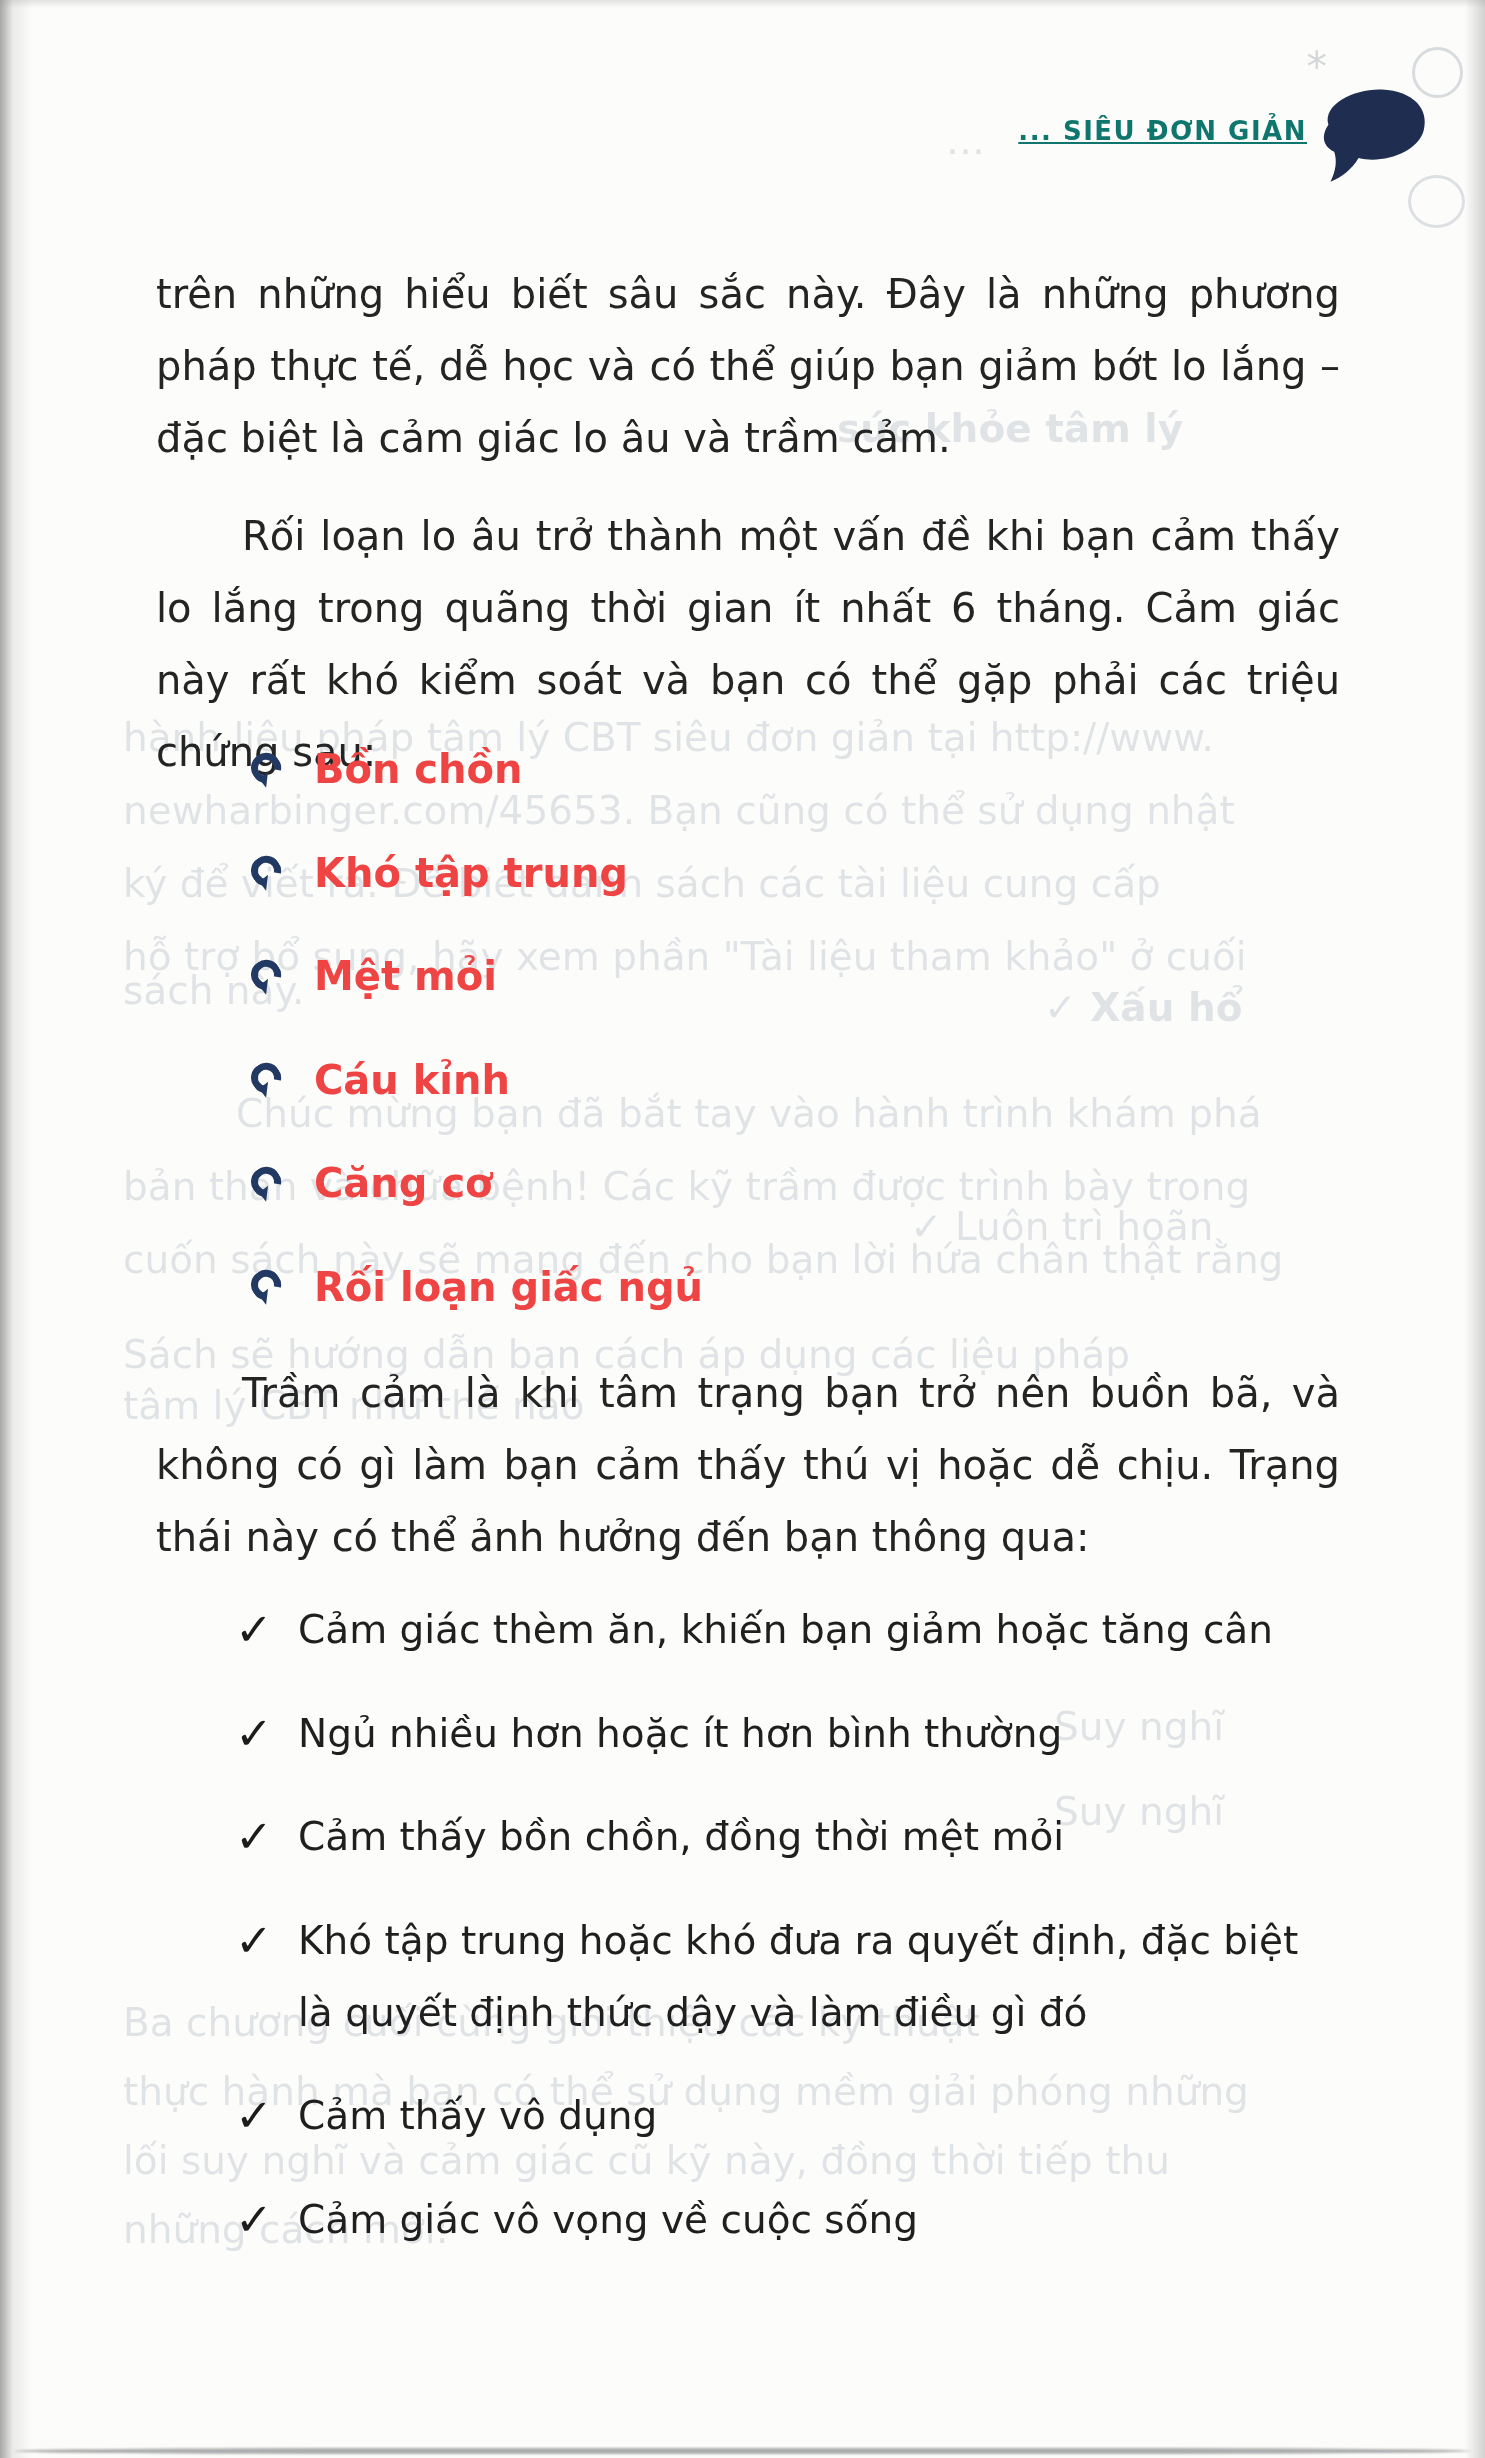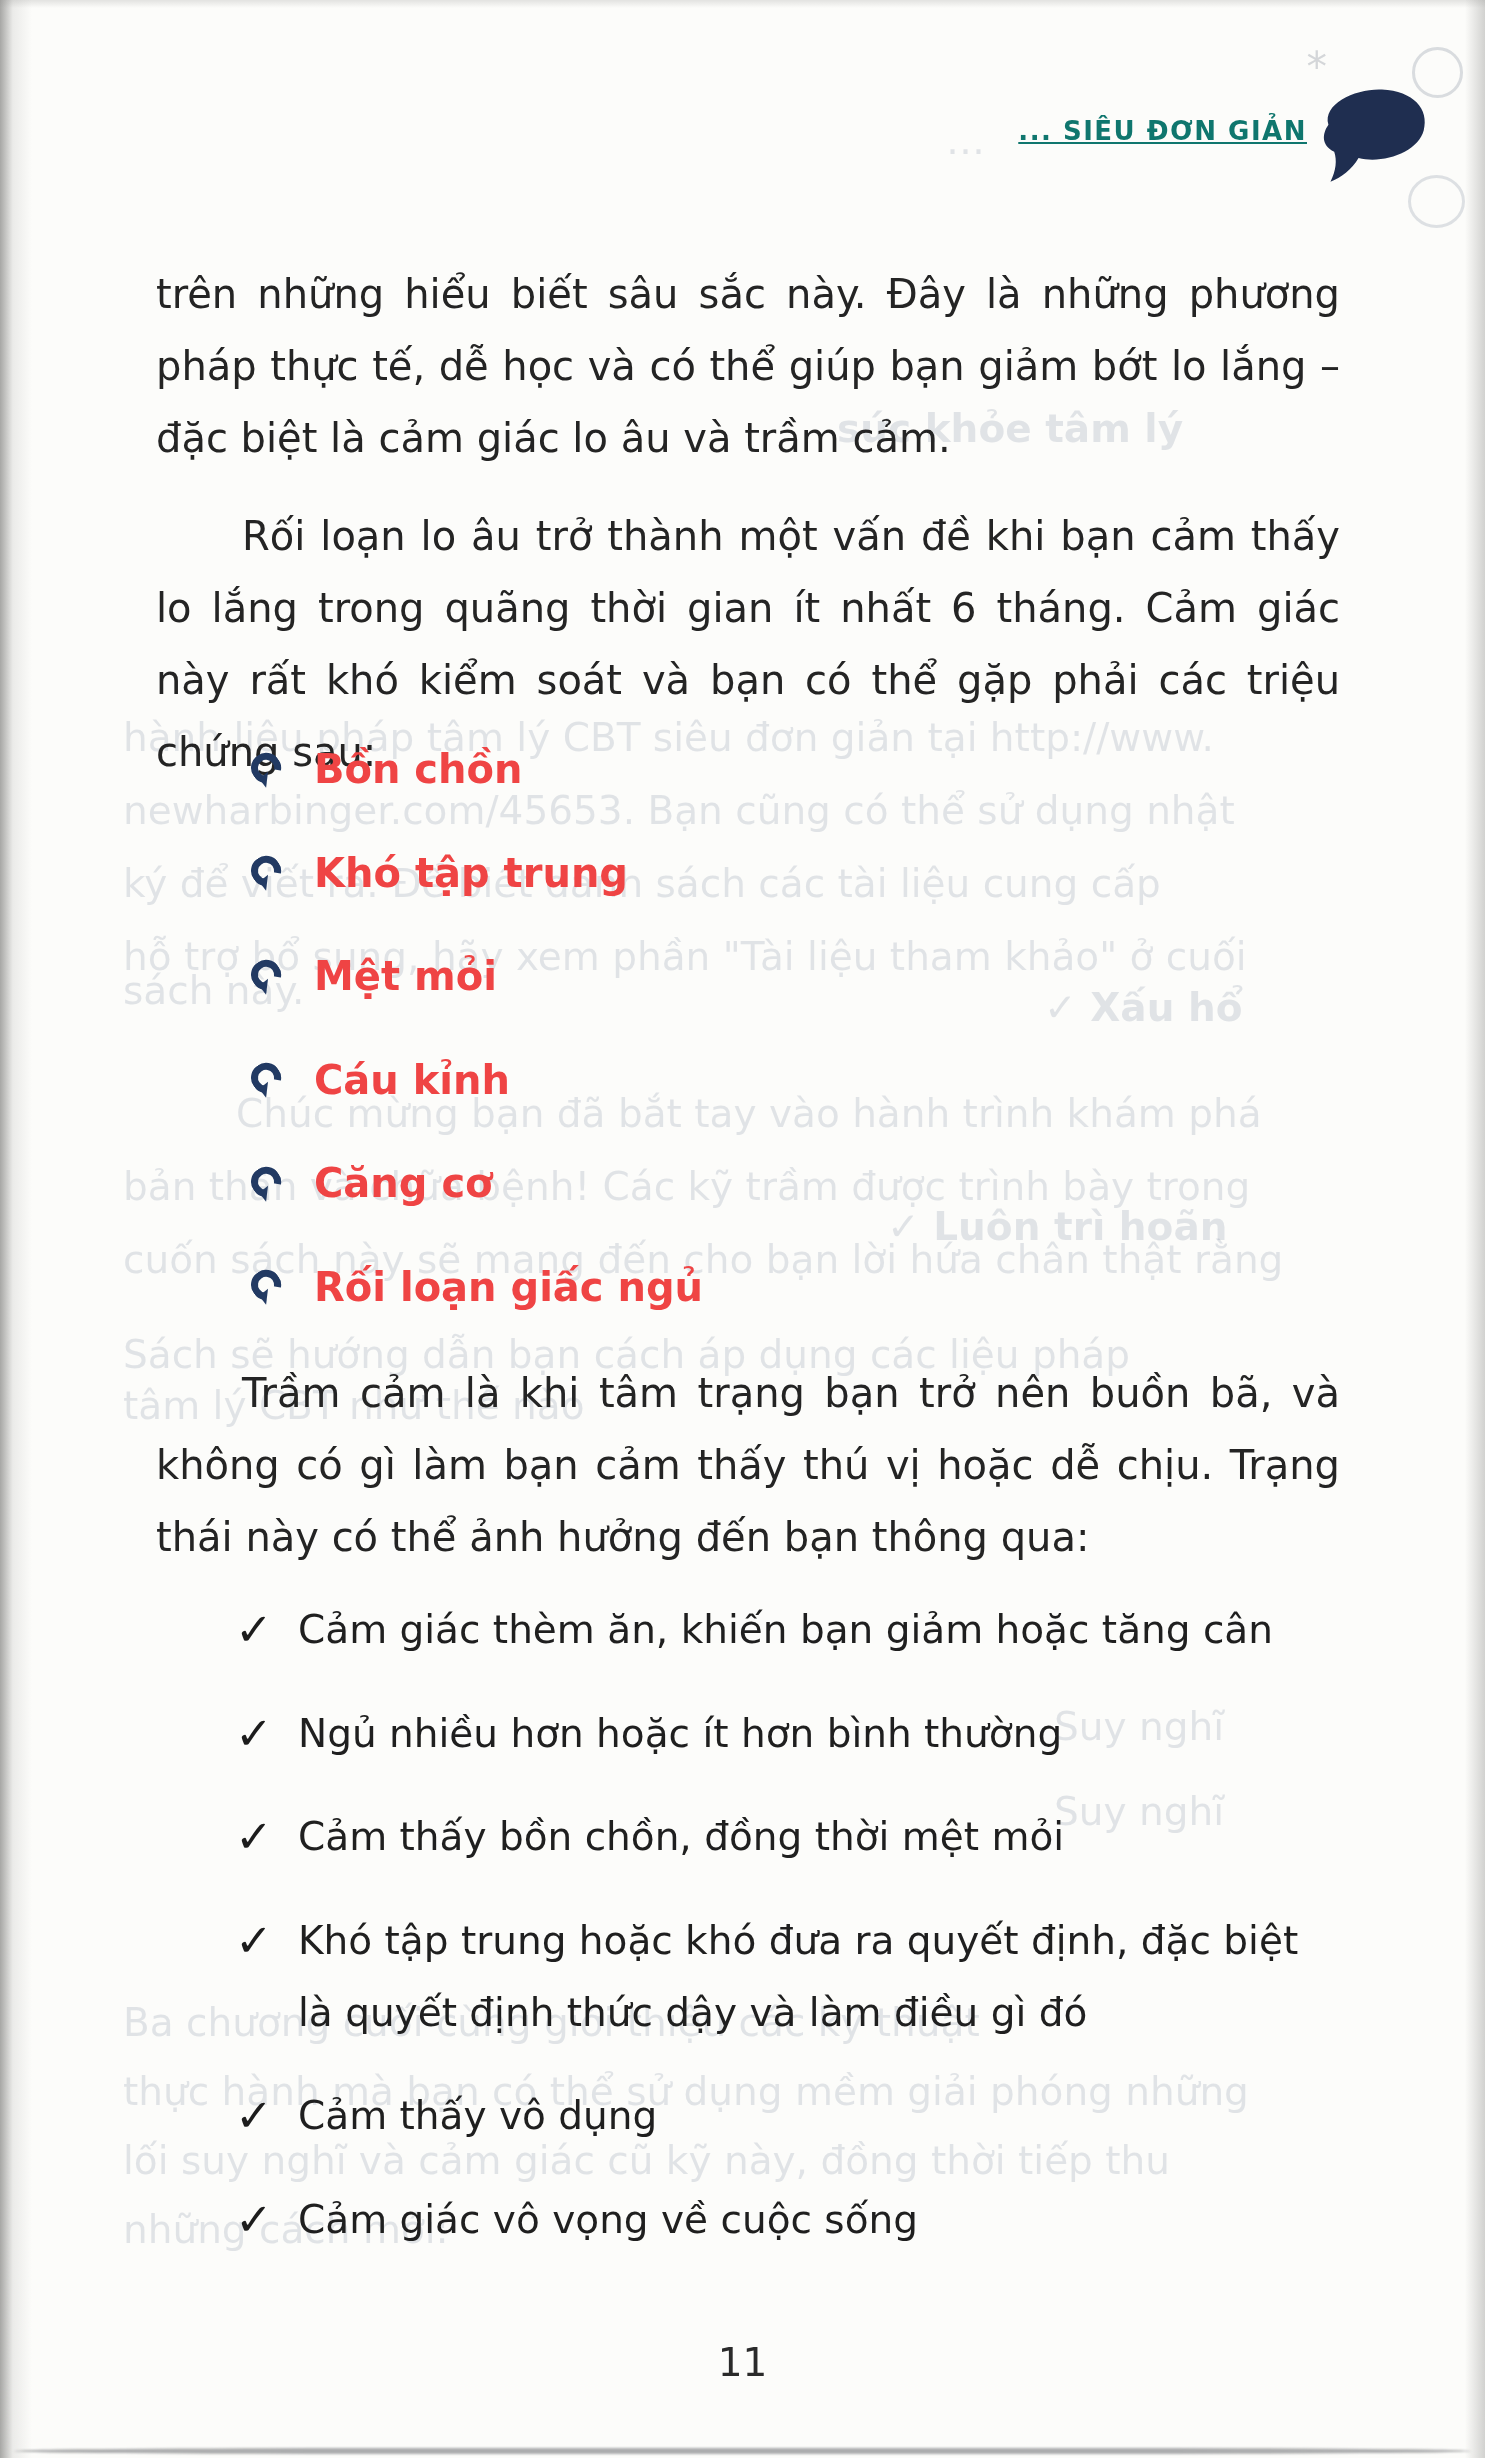--- a/index.html
+++ b/index.html
@@ -36,21 +36,21 @@
   .g1{top:406px;left:837px;font-weight:bold;}
   .g2{top:715px;left:123px;}
   .g3{top:788px;left:123px;}
   .g4{top:861px;left:123px;}
   .g5{top:934px;left:123px;}
   .g6{top:968px;left:123px;}
   .g7{top:985px;left:1044px;font-weight:bold;}
   .g8{top:1091px;left:236px;}
   .g9{top:1164px;left:123px;}
   .g10{top:1237px;left:123px;}
-  .g11{top:1204px;left:887px;font-weight:bold;}
+  .g11{top:1204px;left:910px;font-weight:normal;}
   .g12{top:1310px;left:123px;margin-top:22px;}
   .g13{top:1383px;left:123px;}
   .g14{top:1704px;left:1054px;}
   .g15{top:1789px;left:1054px;}
   .g16{top:2000px;left:123px;}
   .g17{top:2069px;left:123px;}
   .g18{top:2138px;left:123px;}
   .g19{top:2207px;left:123px;}
 
   
@@ -139,21 +139,20 @@
       <li><span class="check-glyph">✓</span><span>Cảm giác thèm ăn, khiến bạn giảm hoặc tăng cân</span></li>
       <li><span class="check-glyph">✓</span><span>Ngủ nhiều hơn hoặc ít hơn bình thường</span></li>
       <li><span class="check-glyph">✓</span><span>Cảm thấy bồn chồn, đồng thời mệt mỏi</span></li>
       <li><span class="check-glyph">✓</span><span>Khó tập trung hoặc khó đưa ra quyết định, đặc biệt là quyết định thức dậy và làm điều gì đó</span></li>
       <li><span class="check-glyph">✓</span><span>Cảm thấy vô dụng</span></li>
       <li><span class="check-glyph">✓</span><span>Cảm giác vô vọng về cuộc sống</span></li>
     </ul>
 
   </main>
 
-  <div class="page-number">11</div>
 
   <div class="edge-left"></div>
   <div class="edge-right"></div>
   <div class="edge-top"></div>
   <div class="edge-bottom"></div>
 
 </div>
 
 
 </body></html>

